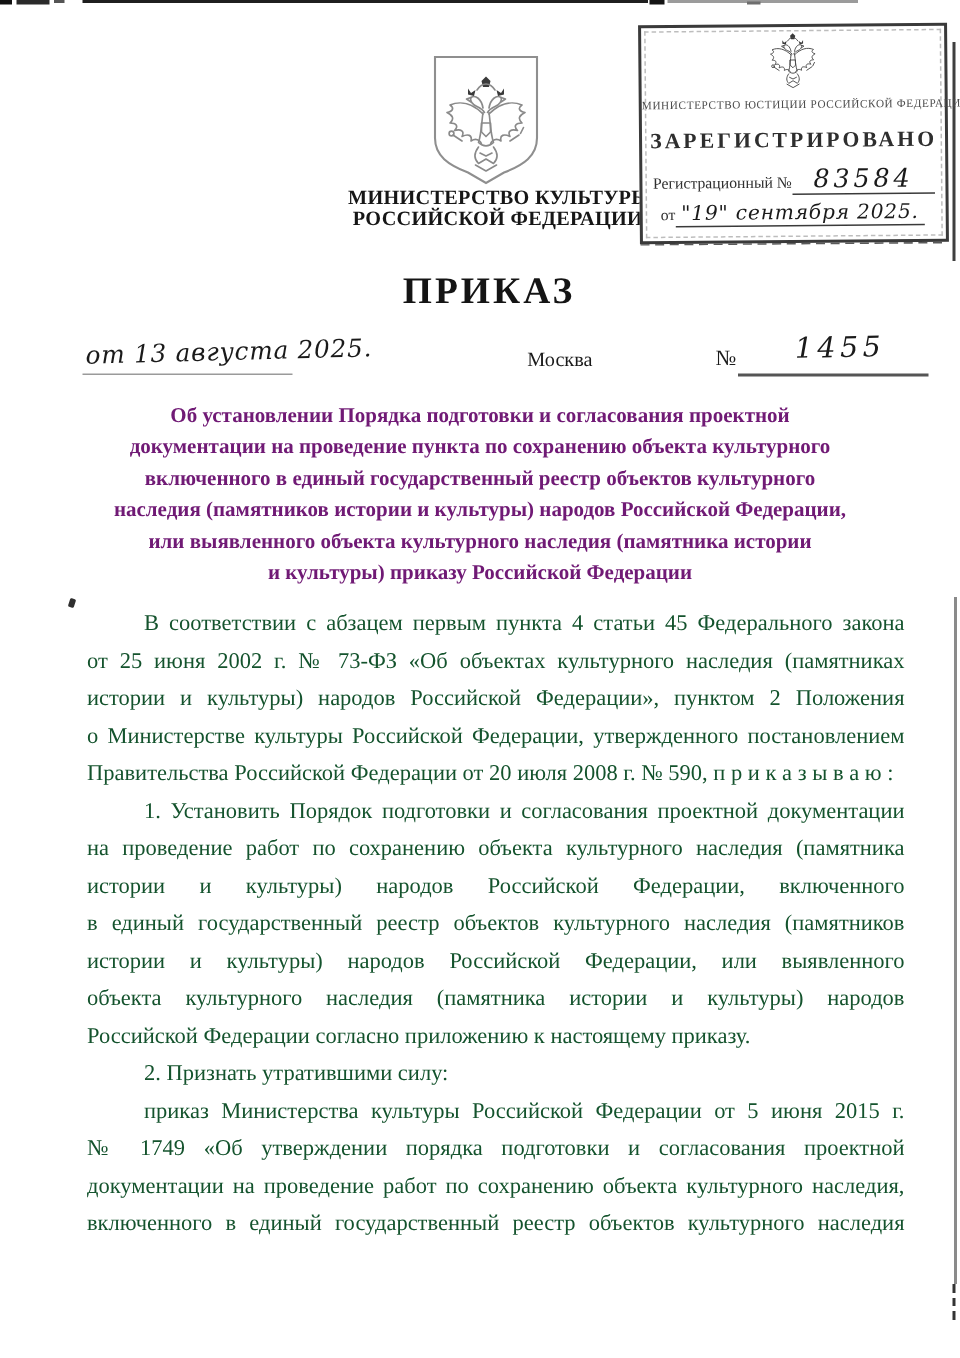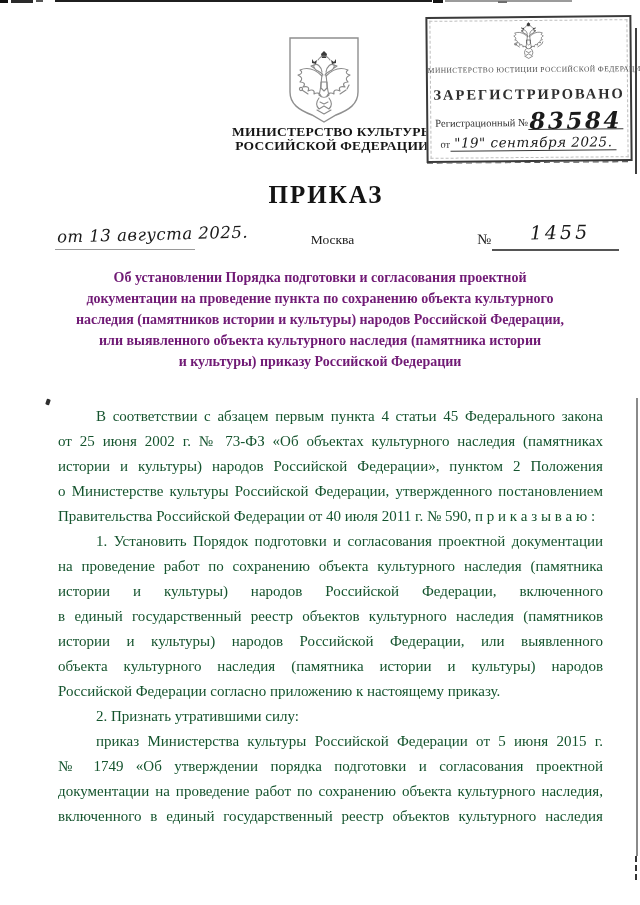--- a/index.html
+++ b/index.html
@@ -41,34 +41,34 @@
   .stamp-eagle{position:absolute;left:50%;top:3px;transform:translateX(-50%);width:30px;height:38px;color:#4a4a4a;}
   .st-min{position:absolute;left:0;right:0;top:47px;text-align:center;font-size:7.5px;
           letter-spacing:.4px;color:#4d4d4d;white-space:nowrap;}
   .st-reg{position:absolute;left:0;right:0;top:68px;text-align:center;font-size:14.5px;
           font-weight:bold;letter-spacing:2px;color:#2e2e2e;white-space:nowrap;}
   .st-row{position:absolute;display:flex;align-items:flex-end;}
   .st-row1{left:7px;right:7px;top:94px;}
   .st-row2{left:12px;right:14px;top:117px;}
   .st-lab{font-size:10.5px;color:#2f2f2f;white-space:nowrap;padding-bottom:2px;}
   .st-val{flex:1;border-bottom:1.5px solid #3a3a3a;text-align:center;white-space:nowrap;}
-  .st-num{font-size:23px;letter-spacing:2.5px;line-height:17px;font-weight:bold;}
+  .st-num{font-size:17px;letter-spacing:2.5px;line-height:17px;}
   .st-date{font-size:13.5px;letter-spacing:.5px;line-height:15px;}
   .stamp-ghost{position:absolute;left:427px;top:161px;width:201px;height:0;
                border-top:2px dashed #5a5a5a;transform:rotate(-.4deg);z-index:4;}
 
   .hand{font-family:"DejaVu Serif",serif;font-style:italic;color:#1a1a1a;}
 
   
   .doc-type{position:absolute;left:6px;top:181px;width:640px;text-align:center;
             font-size:25px;font-weight:bold;letter-spacing:2px;color:#141414;}
   .hw-date{position:absolute;left:57px;top:225px;font-size:16.5px;letter-spacing:.5px;
            transform:rotate(-1.5deg);white-space:nowrap;}
   .u1{position:absolute;left:55px;top:249px;width:140px;height:1px;background:#9a9a9a;}
-  .city{position:absolute;left:270px;top:232px;width:125px;text-align:center;font-size:13.5px;}
+  .city{position:absolute;left:270px;top:232px;width:125px;text-align:right;font-size:13.5px;}
   .num-label{position:absolute;left:477px;top:231px;font-size:14.5px;}
   .u2{position:absolute;left:492px;top:249px;width:127px;height:1.5px;background:#555;}
   .hw-num{position:absolute;left:500px;top:221px;width:120px;text-align:center;
           font-size:19px;letter-spacing:3px;transform:rotate(-1deg);}
 
   
   .title{position:absolute;left:0;top:267px;width:640px;}
   .tline{text-align:center;white-space:nowrap;font-weight:bold;font-size:14px;
          line-height:21px;color:#701a75;}
 
@@ -149,32 +149,33 @@
   <div class="hw-date hand">от 13 августа 2025.</div>
   <div class="u1"></div>
   <div class="city">Москва</div>
   <div class="num-label">№</div>
   <div class="u2"></div>
   <div class="hw-num hand">1455</div>
 
   <div class="title">
       <div class="tline">Об установлении Порядка подготовки и согласования проектной</div>
       <div class="tline">документации на проведение пункта по сохранению объекта культурного</div>
+      <div class="tline">включенного в единый государственный реестр объектов культурного</div>
       <div class="tline">наследия (памятников истории и культуры) народов Российской Федерации,</div>
       <div class="tline">или выявленного объекта культурного наследия (памятника истории</div>
       <div class="tline">и культуры) приказу Российской Федерации</div>
     </div>
 
   <div class="bodytxt">
       <div class="para">
         <div class="bline ind just">В соответствии с абзацем первым пункта 4 статьи 45 Федерального закона</div>
         <div class="bline just">от 25 июня 2002 г. № 73-ФЗ «Об объектах культурного наследия (памятниках</div>
         <div class="bline just">истории и культуры) народов Российской Федерации», пунктом 2 Положения</div>
         <div class="bline just">о Министерстве культуры Российской Федерации, утвержденного постановлением</div>
-        <div class="bline plain">Правительства Российской Федерации от 40 июля 2011 г. № 590, п р и к а з ы в а ю :</div>
+        <div class="bline plain">Правительства Российской Федерации от 20 июля 2008 г. № 590, п р и к а з ы в а ю :</div>
       </div>
       <div class="para">
         <div class="bline ind just">1. Установить Порядок подготовки и согласования проектной документации</div>
         <div class="bline just">на проведение работ по сохранению объекта культурного наследия (памятника</div>
         <div class="bline just">истории и культуры) народов Российской Федерации, включенного</div>
         <div class="bline just">в единый государственный реестр объектов культурного наследия (памятников</div>
         <div class="bline just">истории и культуры) народов Российской Федерации, или выявленного</div>
         <div class="bline just">объекта культурного наследия (памятника истории и культуры) народов</div>
         <div class="bline plain">Российской Федерации согласно приложению к настоящему приказу.</div>
       </div>

